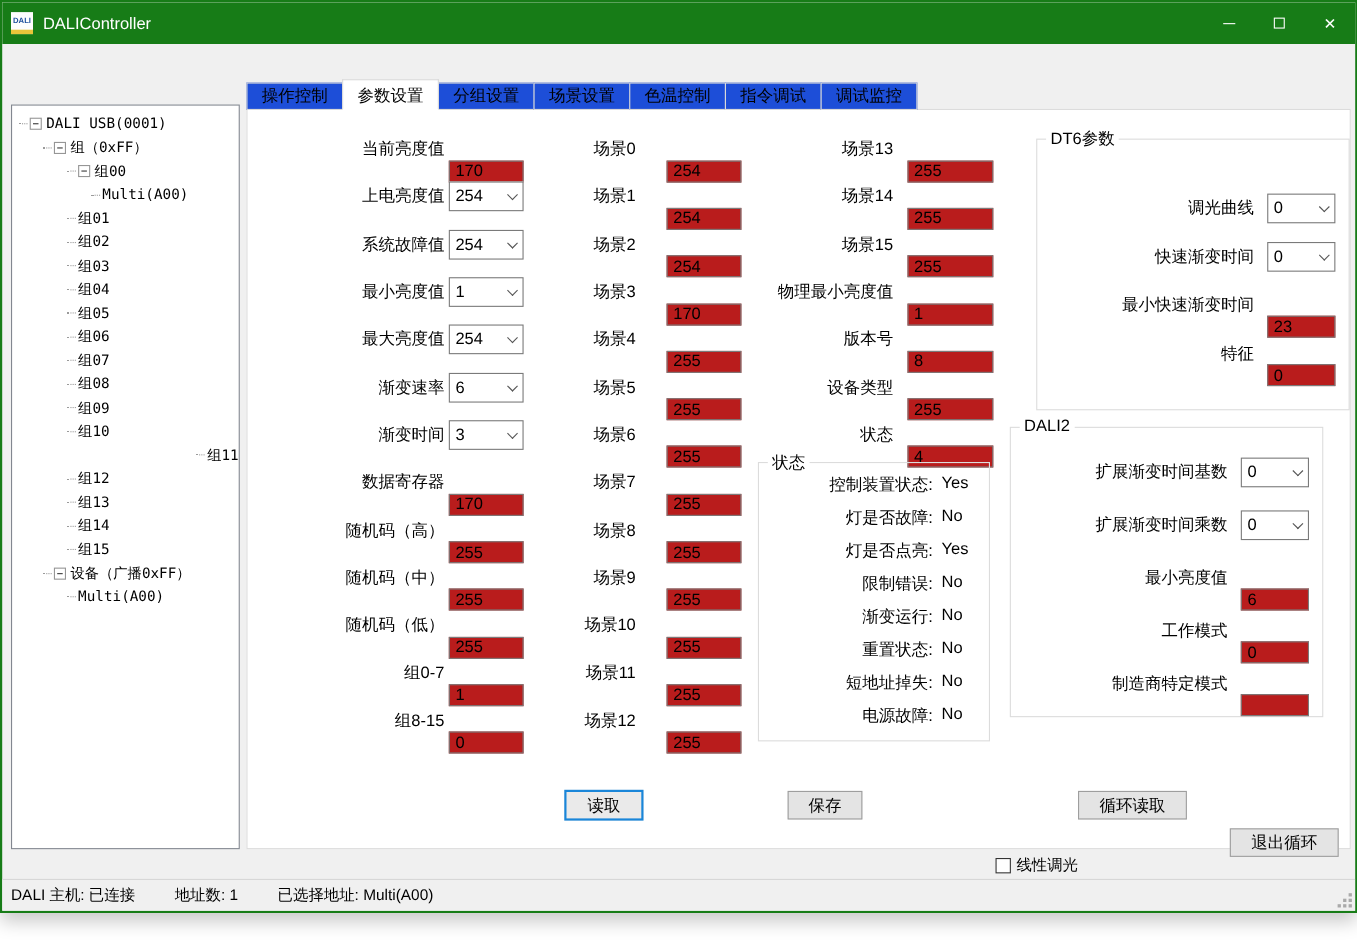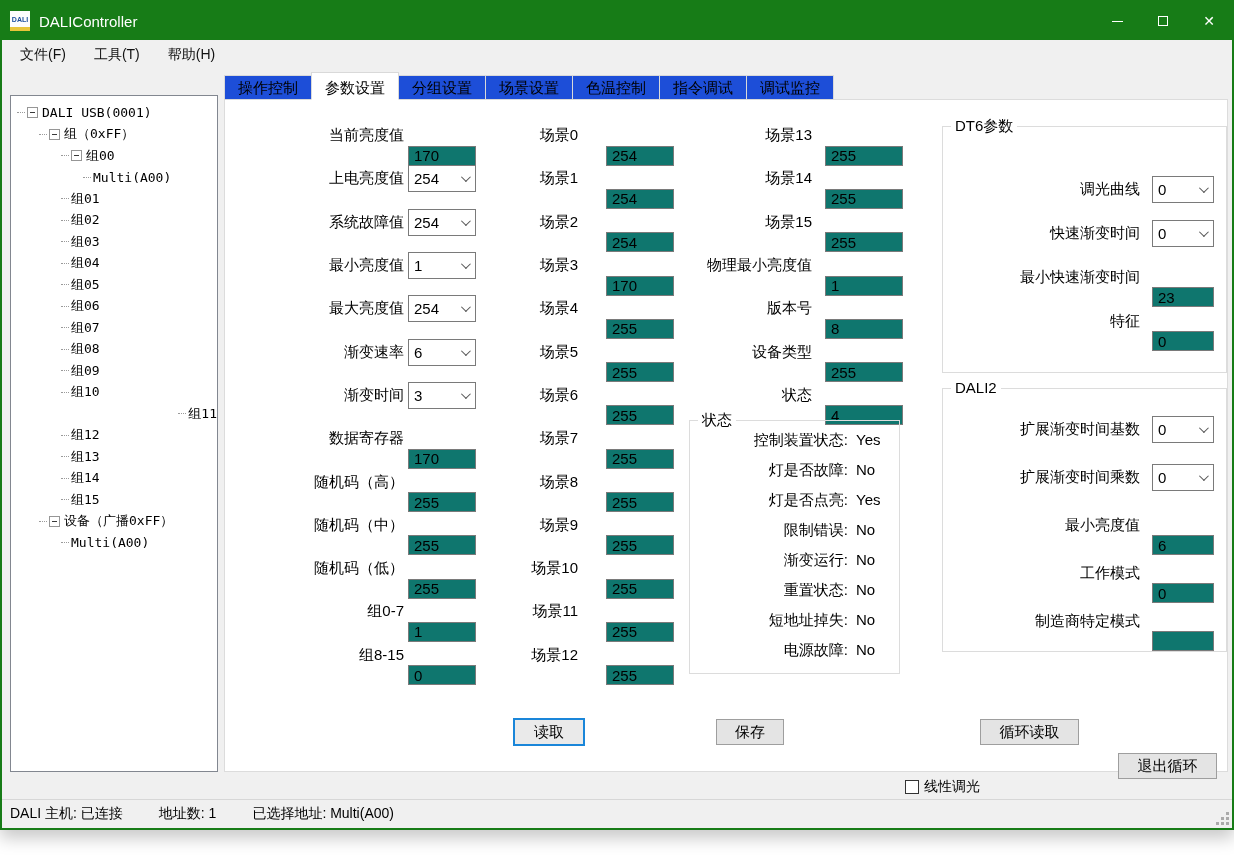--- a/index.html
+++ b/index.html
@@ -32,42 +32,42 @@
   .tlabel { font-size:13px; color:#000; }
   
   .tabstrip { position:absolute; left:222px; top:70px; display:flex; align-items:flex-end; height:28px; z-index:3; }
   .tab { height:25px; line-height:24px; padding:0 13px; font-size:15px; color:#000; background:#1d4ed8; border:1px solid #d9d9d9; margin-right:-1px; }
   .tab.selected { background:#ffffff; height:28px; line-height:29px; border-bottom:1px solid #ffffff; position:relative; z-index:4; }
   .tabpanel { position:absolute; left:222px; top:97px; width:1004px; height:673px; background:#ffffff; border:1px solid #dcdcdc; }
   
   .fcol { position:absolute; }
   .frow { display:flex; align-items:center; height:43.3px; }
   .flabel { text-align:right; font-size:15px; color:#000; flex:none; }
-  .tbox { height:20px; border:1px solid #7a7a7a; background:#0f766e; font-size:15px; padding-left:5px; font-family:"Liberation Sans","DejaVu Sans",sans-serif; color:#000;margin-top:40px; }
+  .tbox { height:20px; border:1px solid #7a7a7a; background:#b91c1c; font-size:15px; padding-left:5px; font-family:"Liberation Sans","DejaVu Sans",sans-serif; color:#000;margin-top:40px; }
   .sel { height:27px; border:1px solid #7a7a7a; background:#fff; display:flex; align-items:center; justify-content:space-between; padding:0 7px 0 5px; }
   .selval { font-size:15px; color:#000; }
   .chev { width:7px; height:7px; border-right:1px solid #555; border-bottom:1px solid #555; transform:rotate(45deg) translateY(-2px); flex:none; }
   .col1 { left:4px; top:14px; width:252px; }
   .col1 .flabel { width:179px; padding-right:4px; }
   .col1 .tbox, .col1 .sel { width:68px; flex:none; }
   .col2 { left:255px; top:14px; width:194px; }
   .col2 .flabel { width:98px; }
   .col2 .tbox, .col2 .sel { width:68px; margin-left:28px; flex:none; }
   .col3 { left:432px; top:14px; width:246px; }
   .col3 .flabel { width:155px; }
   .col3 .tbox, .col3 .sel { width:78px; margin-left:13px; flex:none; }
   
   .groupbox { position:absolute; border:1px solid #dcdcdc; }
   .groupbox .gtitle { position:absolute; top:-10px; left:8px; background:#ffffff; padding:0 4px; font-size:15px; color:#000; }
   .gb-status { left:464px; top:320px; width:211px; height:254px; padding-top:10px; }
   .srow { display:flex; align-items:flex-start; height:30px; }
   .slabel { width:158px; text-align:right; font-size:15px; color:#000; flex:none; }
   .svalue { margin-left:8px; font-size:15px; color:#000; }
   .gb-dt6 { left:717px; top:26px; width:285px; height:247px; padding:40px 12px 0 12px; }
-  .gb-dali2 { left:717px; top:288px; width:285px; height:264px; padding:16px 12px 0 12px; }
+  .gb-dali2 { left:693px; top:288px; width:285px; height:264px; padding:16px 12px 0 12px; }
   .grow { display:flex; align-items:center; }
   .gb-dt6 .grow { height:44px; }
   .gb-dali2 .grow { height:48px; }
   .grow .flabel { flex:1; padding-right:12px; }
   .grow .tbox, .grow .sel { width:62px; flex:none; }
   
   .btn { position:absolute; background:#e4e4e4; border:1px solid #9e9e9e; font-size:15px; color:#000; font-family:"Liberation Sans","DejaVu Sans",sans-serif; }
   .btn-read { left:288px; top:618px; width:72px; height:28px; border:2px solid #1a86d9; background:#eaeaea;font-family:Liberation Mono, monospace; }
   .btn-save { left:491px; top:619px; width:68px; height:26px; }
   .btn-loop { left:755px; top:619px; width:99px; height:26px; }
@@ -100,28 +100,20 @@
         </div>
       <div class="win-btn">
           <span class="glyph-max"></span>
         </div>
       <div class="win-btn">
           <span class="glyph-close">✕</span>
         </div>
     </div>
   </div>
 
-  <div class="menubar">
-
-      <div class="menu-item">文件(F)</div>
-
-      <div class="menu-item">工具(T)</div>
-
-      <div class="menu-item">帮助(H)</div>
-    </div>
 
   <div class="tree">
 
       <div class="trow" style="padding-left: 6px;">
         <span class="twig"></span>
         <span class="expander"></span>
         <span class="tlabel">DALI USB(0001)</span>
       </div>
 
       <div class="trow" style="padding-left: 28px;">

